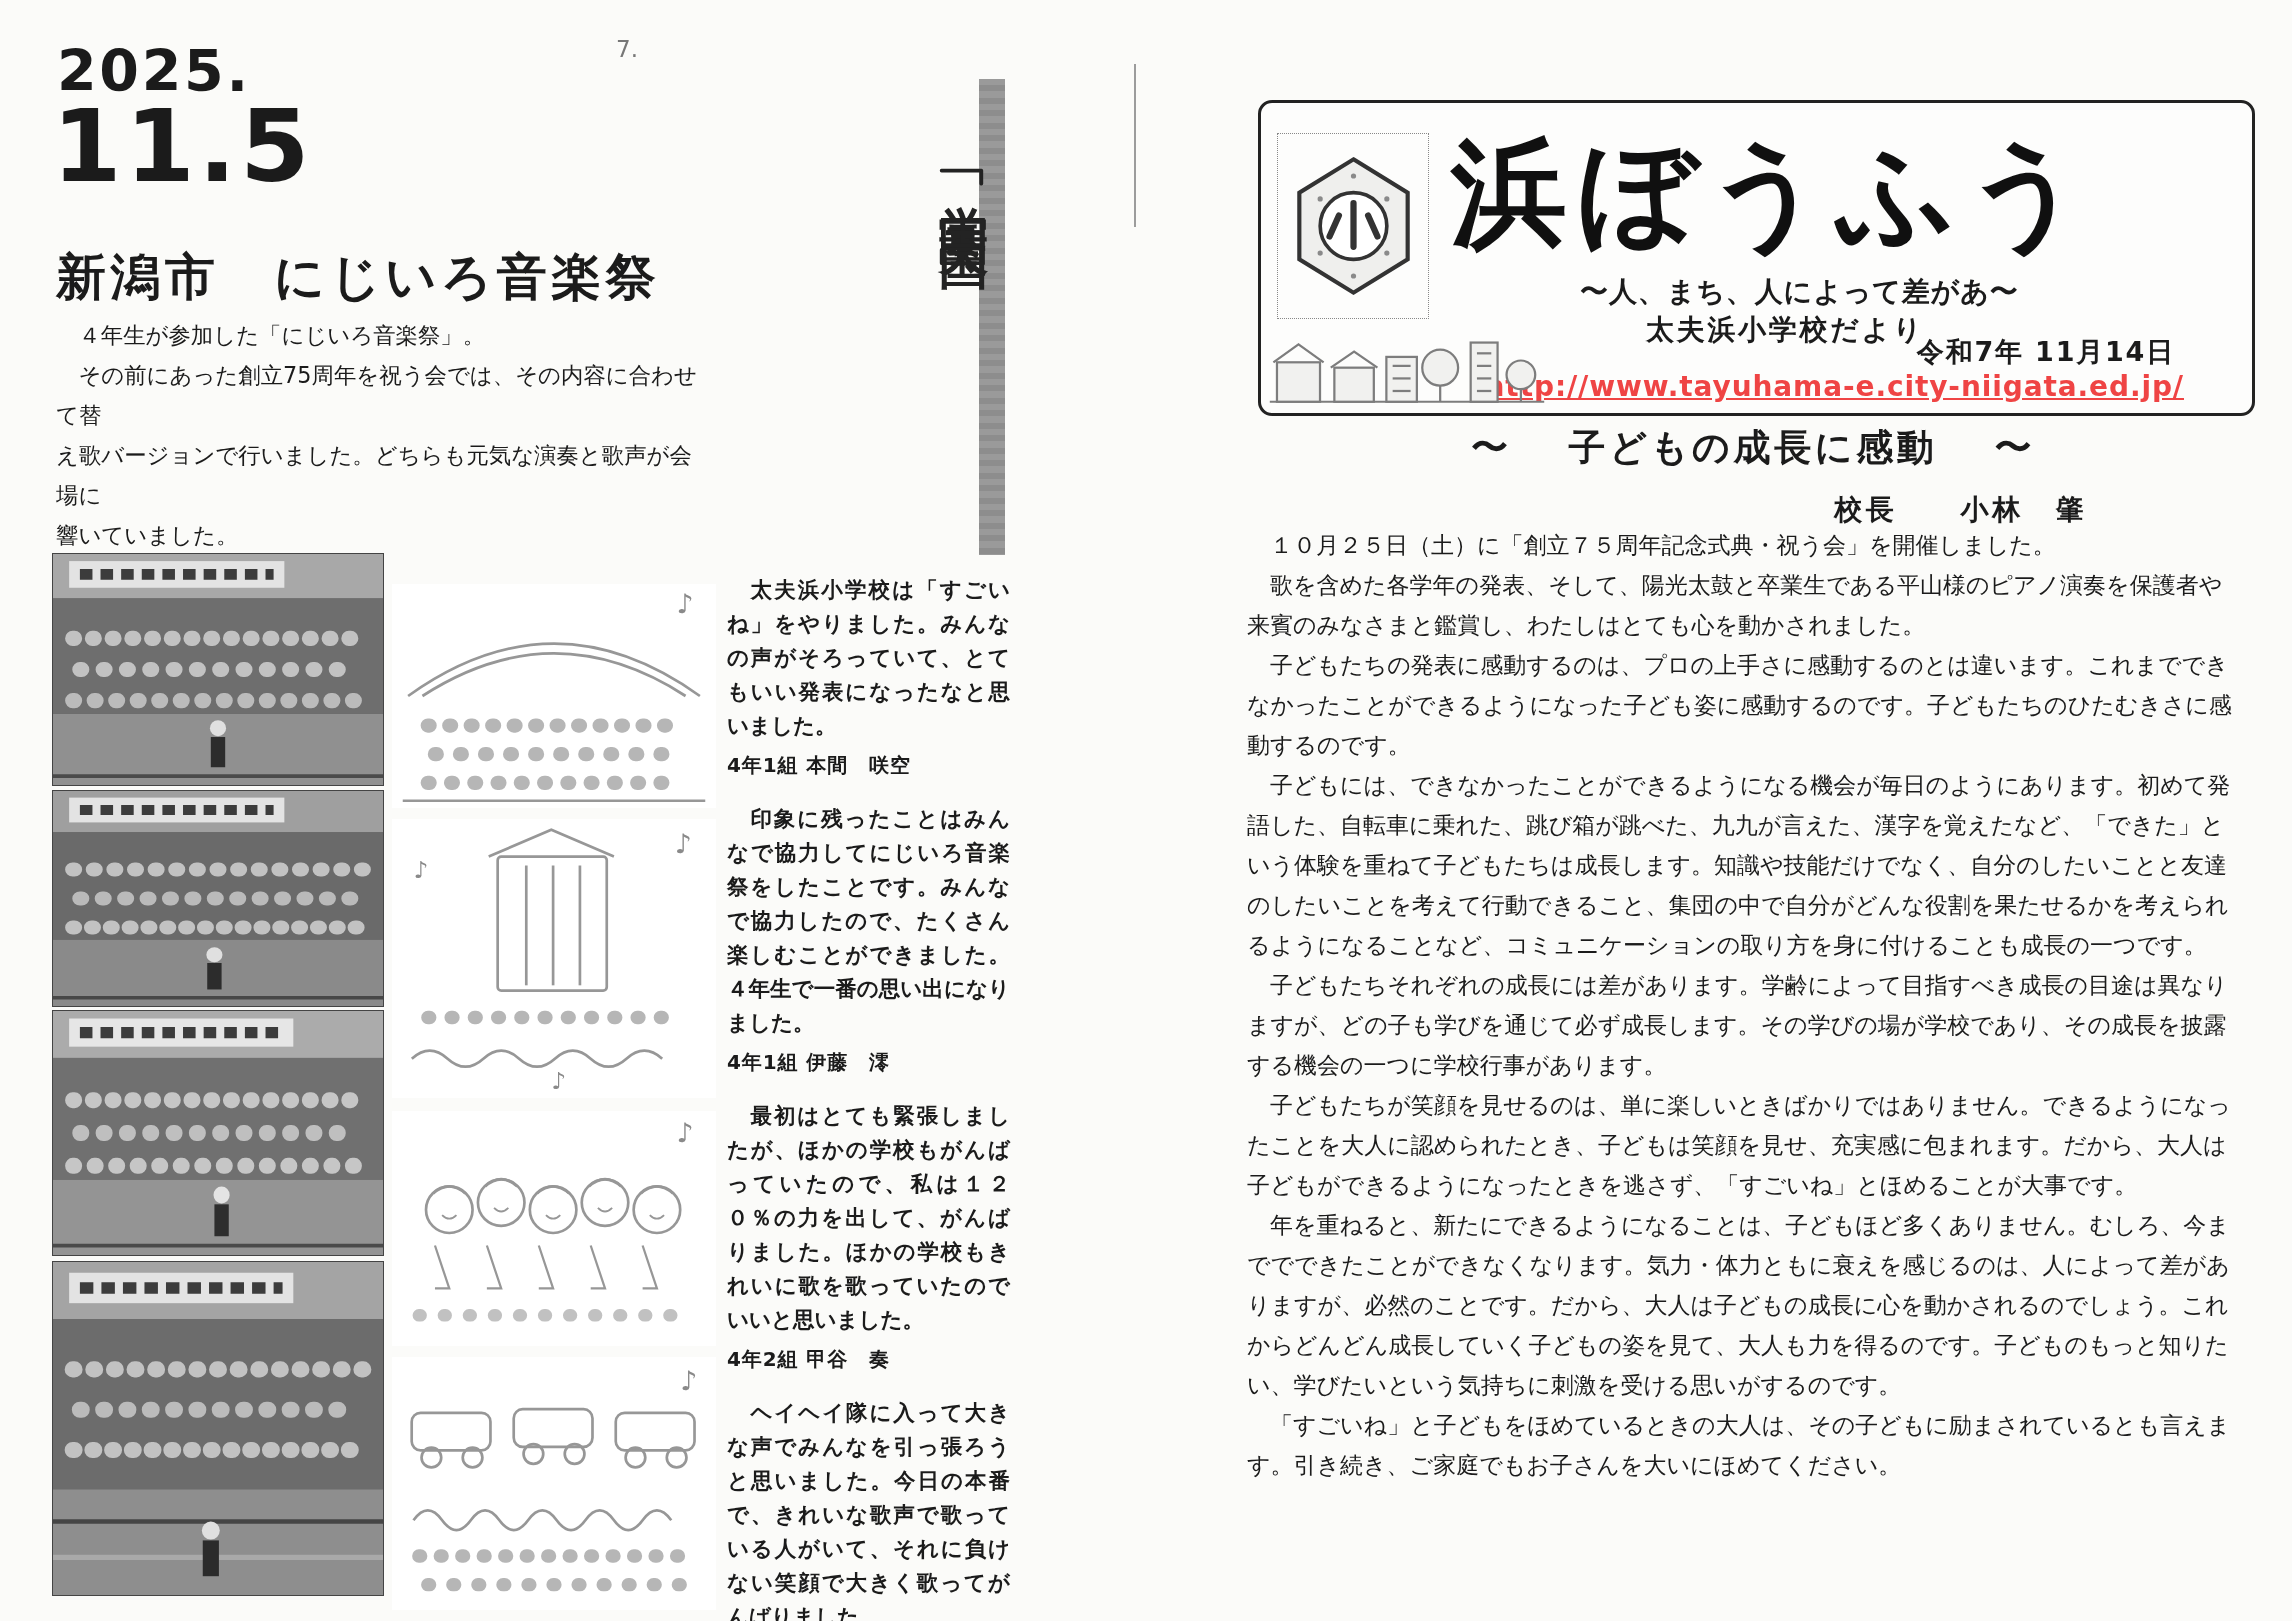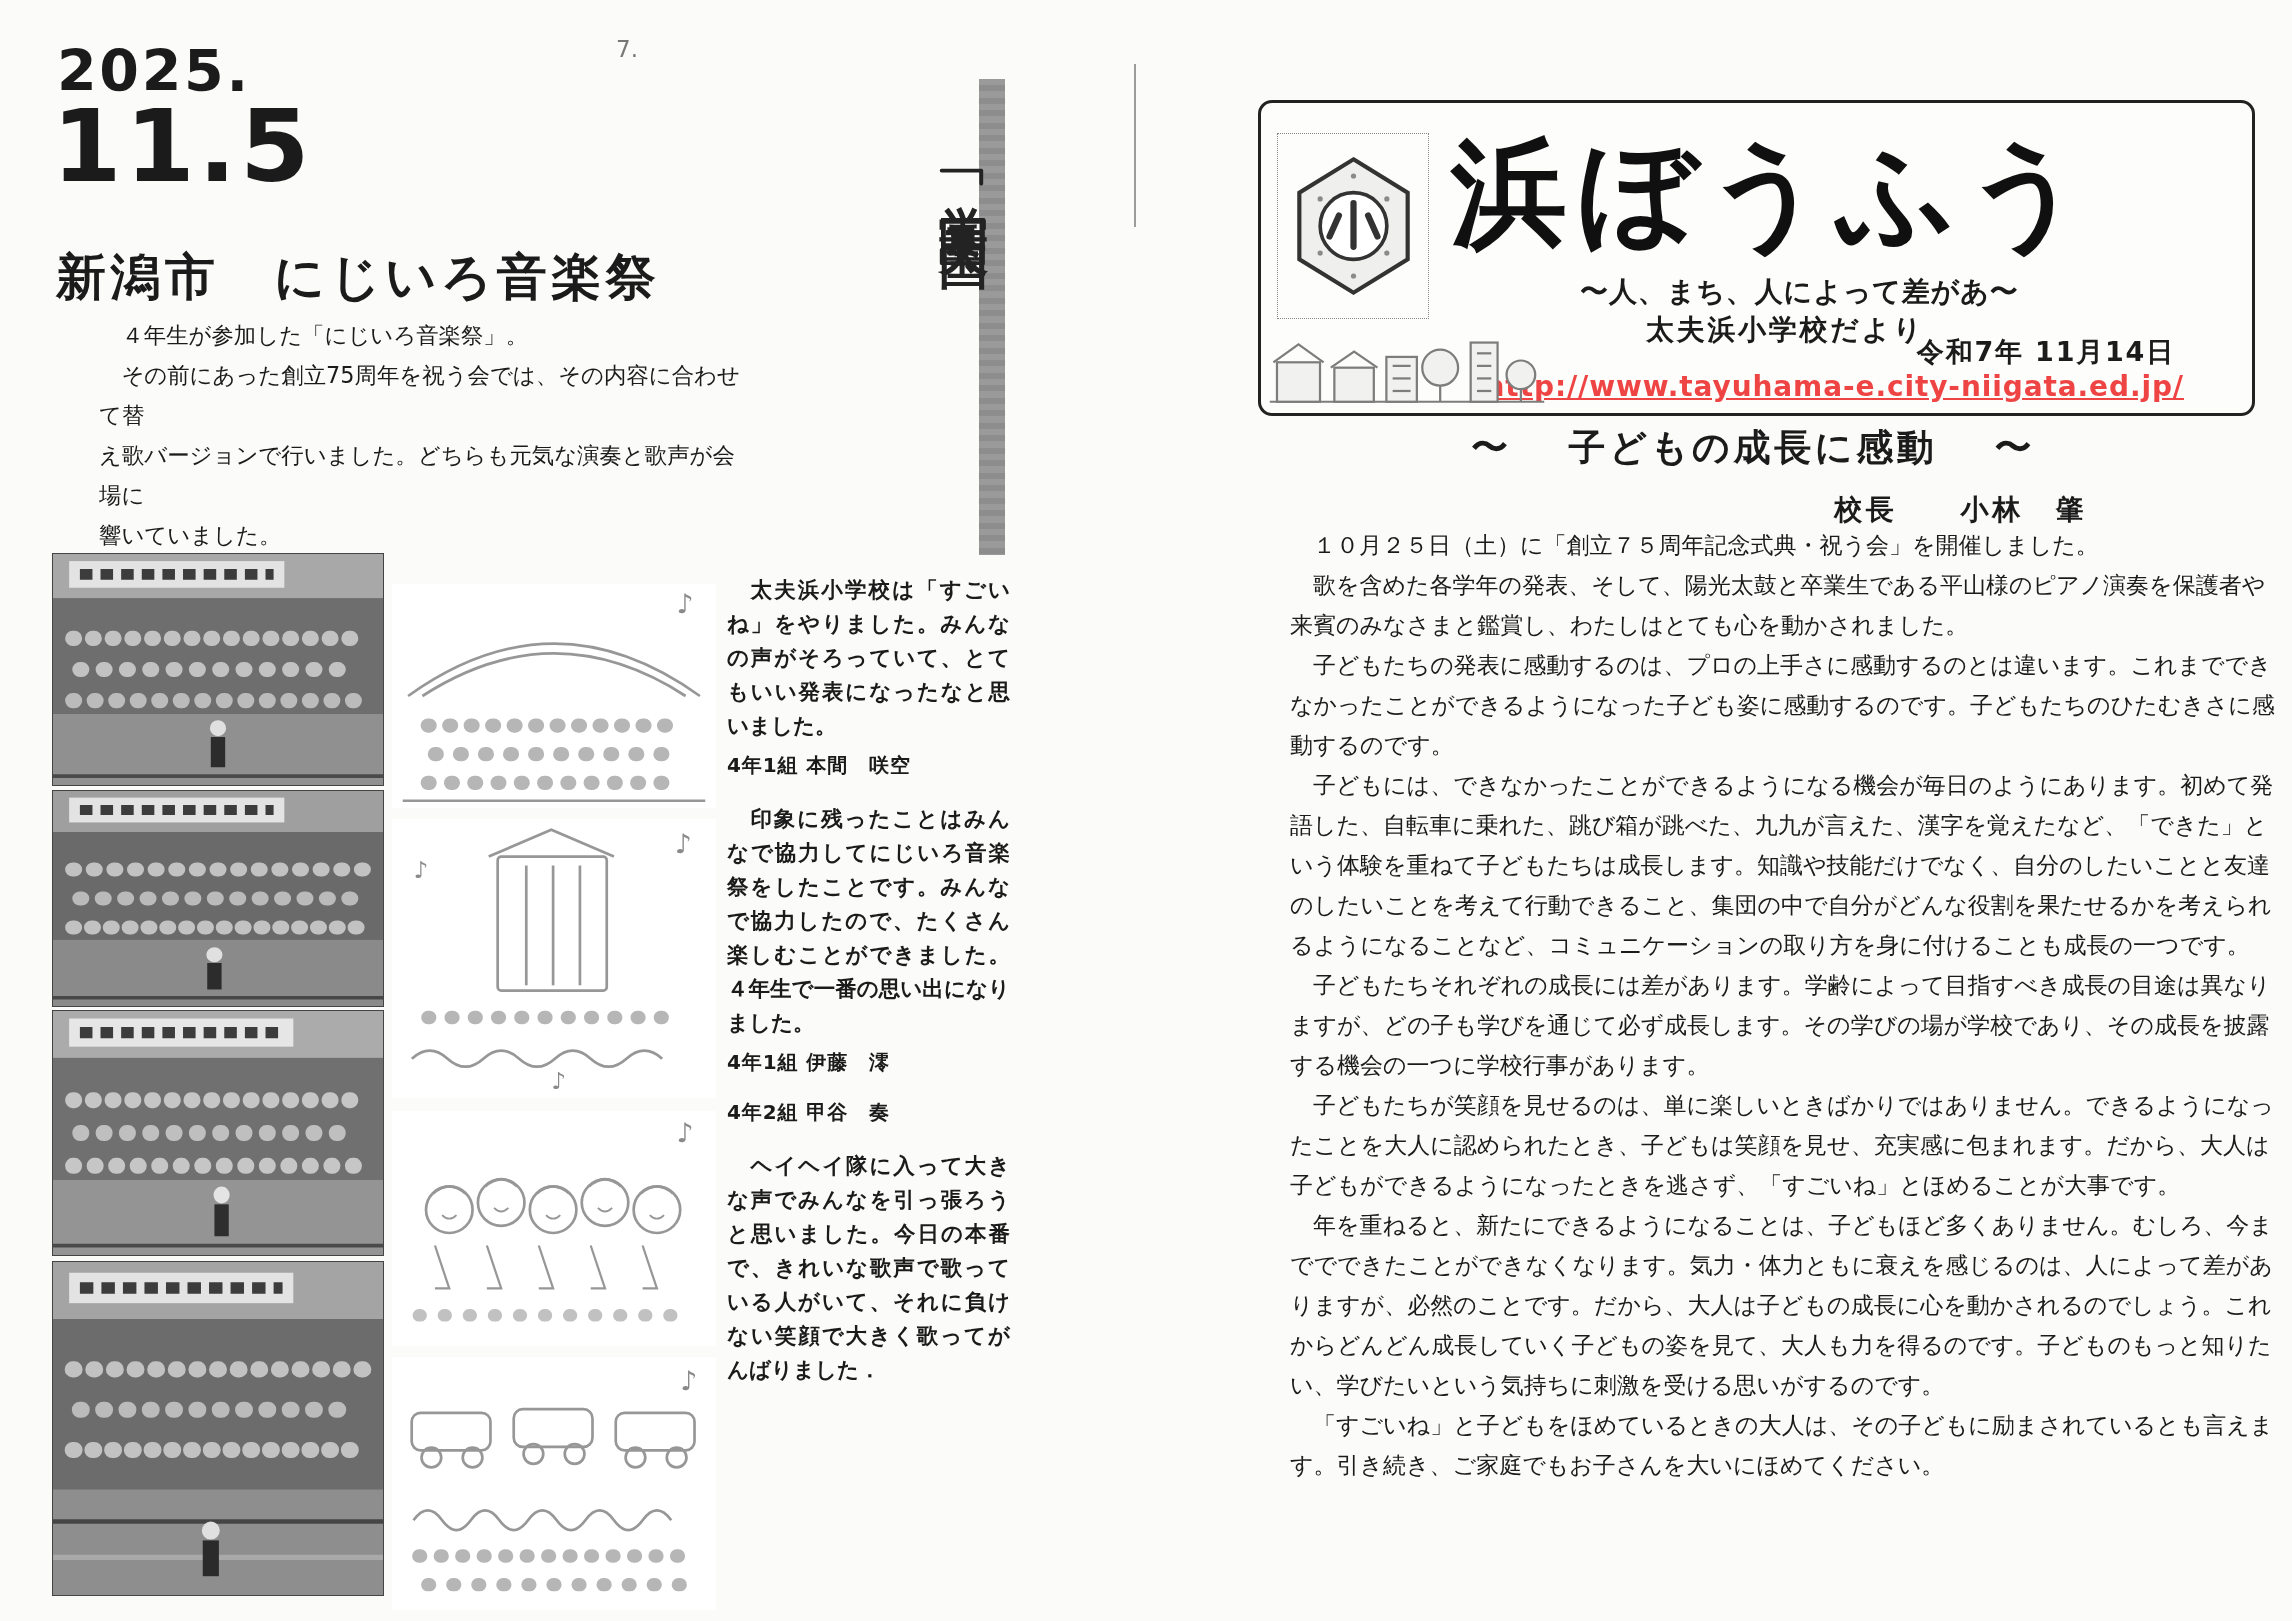--- a/index.html
+++ b/index.html
@@ -2,21 +2,21 @@
 <html style="font-size:14.3px"><head>
 <meta charset="utf-8">
 <style>
   html,body{margin:0;padding:0;}
   body{
     width:2293px;height:1621px;position:relative;overflow:hidden;
     background:#fbfbf9;color:#1b1b1b;
     font-family:"DejaVu Sans","Liberation Sans",sans-serif;
   }
   .abs{position:absolute;}
-  .ml{white-space:pre-line;margin-left:43px;}
+  .ml{white-space:pre-line;}
 
   
   .date-top{left:57px;top:38px;font-size:57px;font-weight:800;letter-spacing:2.7px;}
   .date-big{left:52px;top:97px;font-size:100px;font-weight:800;letter-spacing:3.6px;line-height:1;}
   .headline{left:56px;top:244px;font-size:50px;font-weight:800;letter-spacing:4.5px;}
   .intro{left:56px;top:315px;width:654px;font-size:22.4px;line-height:40px;font-weight:500;}
   .stray-mark{left:616px;top:36px;font-size:23px;color:#777;}
 
   .vbar{left:979px;top:79px;width:26px;height:476px;
     background:repeating-linear-gradient(180deg,#9a9a9a 0 6.3px,#8d8d8d 6.3px 12.5px);}
@@ -200,20 +200,21 @@
     <line x1="30" y1="222" x2="332" y2="222" stroke-width="15" stroke-dasharray="2 22" stroke-linecap="round" opacity=".7"></line>
     <line x1="40" y1="254" x2="322" y2="254" stroke-width="15" stroke-dasharray="2 26" stroke-linecap="round" opacity=".7"></line>
   </svg>
 </div>
 
 <div class="abs comments">
   <p class="comment-text">　太夫浜小学校は「すごいね」をやりました。みんなの声がそろっていて、とてもいい発表になったなと思いました。</p>
   <div class="student-name">4年1組 本間　咲空</div>
   <p class="comment-text">　印象に残ったことはみんなで協力してにじいろ音楽祭をしたことです。みんなで協力したので、たくさん楽しむことができました。４年生で一番の思い出になりました。</p>
   <div class="student-name">4年1組 伊藤　澪</div>
+  <p class="comment-text">　最初はとても緊張しましたが、ほかの学校もがんばっていたので、私は１２０％の力を出して、がんばりました。ほかの学校もきれいに歌を歌っていたのでいいと思いました。</p>
   <div class="student-name">4年2組 甲谷　奏</div>
   <p class="comment-text">　ヘイヘイ隊に入って大きな声でみんなを引っ張ろうと思いました。今日の本番で、きれいな歌声で歌っている人がいて、それに負けない笑顔で大きく歌ってがんばりました．</p>
 
 </div>
 
 <div class="abs masthead">
   <div class="emblem">
     <svg viewBox="0 0 120 140" width="125" height="148">
       <polygon points="60,6 112,38 112,102 60,134 8,102 8,38" fill="#efefed" stroke="#333" stroke-width="4"></polygon>
       <circle cx="28" cy="44" r="2.5" fill="#8a8a8a"></circle>

